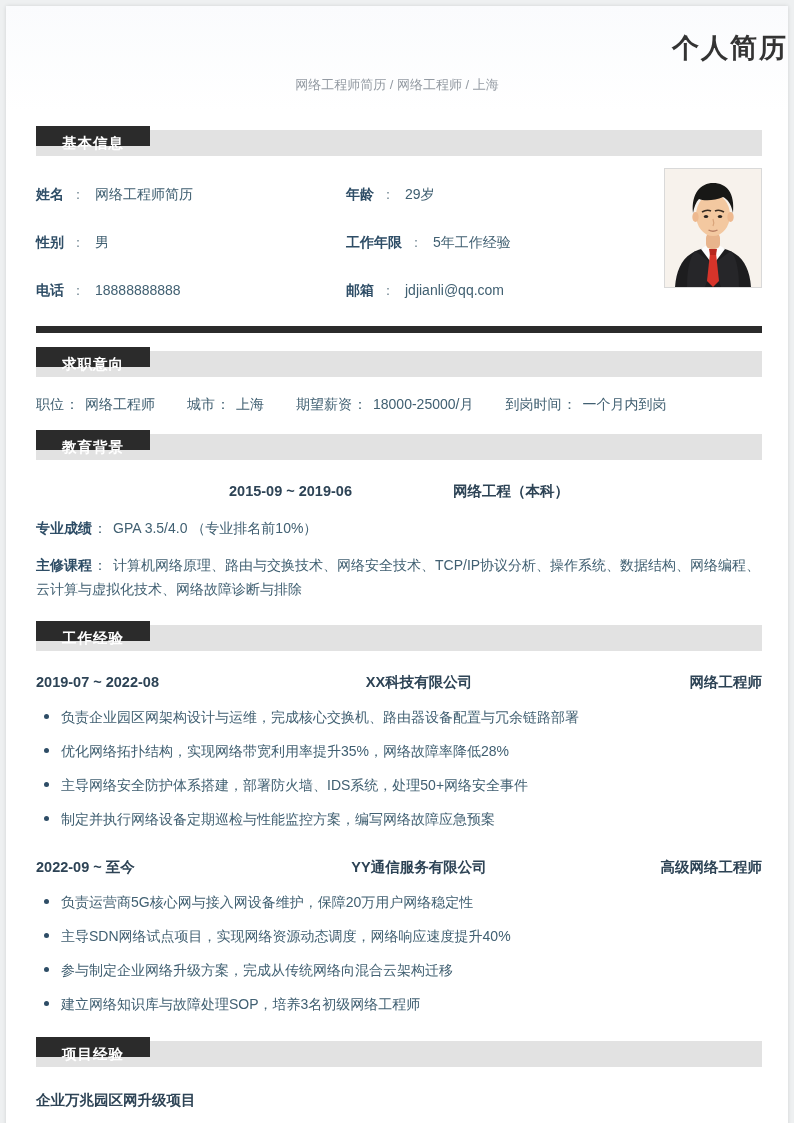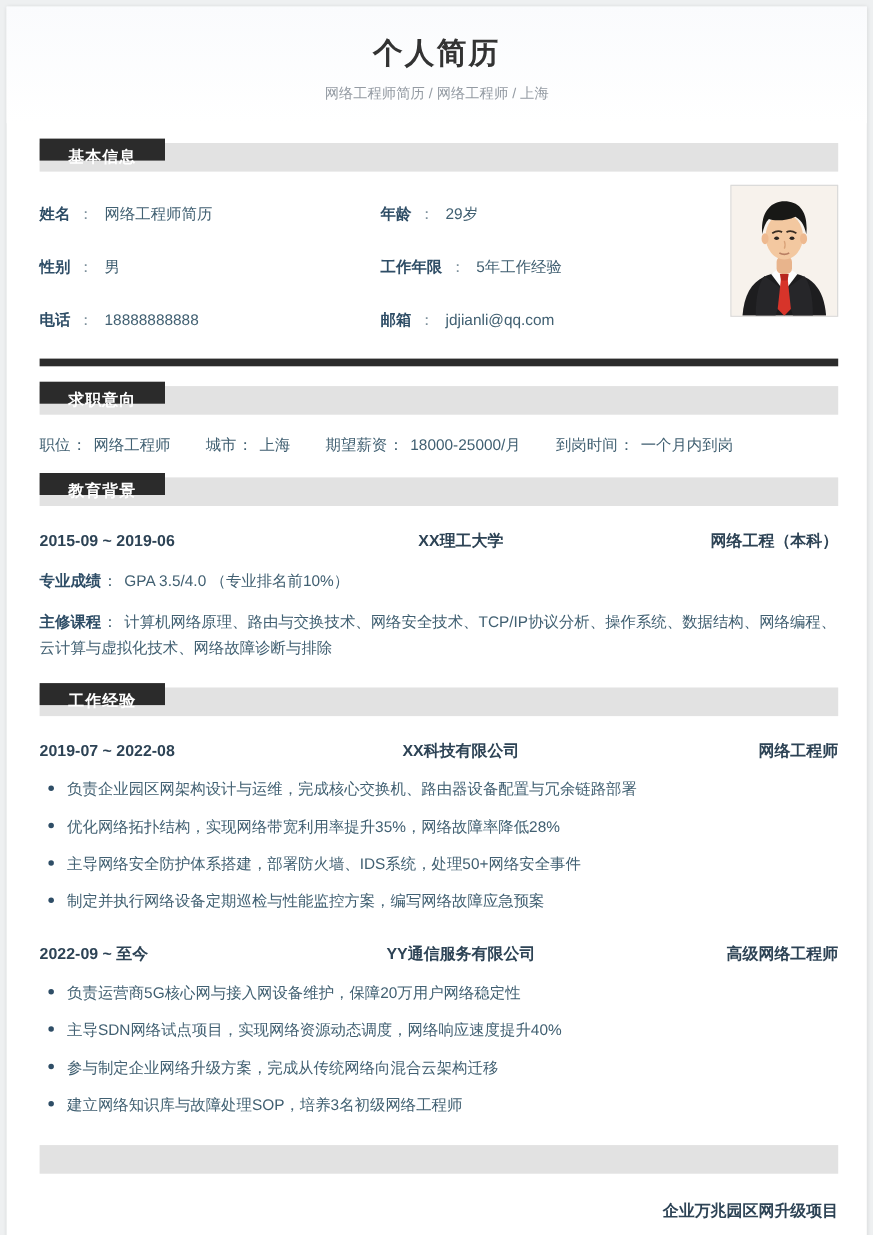--- a/index.html
+++ b/index.html
@@ -31,20 +31,21 @@
     padding:24px 0 18px;
     text-align:center;
     background:linear-gradient(180deg,#fafbfd 0%,#ffffff 100%);
     margin:0 -26px 0 -30px;
   }
   .rz-title{
     font-size:27px;
     font-weight:bold;
     color:var(--c-title);
     letter-spacing:2px;
+    text-align:right;
   }
   .rz-subtitle{
     margin-top:10px;
     font-size:13px;
     color:var(--c-sub);
   }
   
   .sec-bar{
     position:relative;
     height:34px;
@@ -137,21 +138,21 @@
   .dot{
     flex:0 0 auto;
     width:5px; height:5px;
     border-radius:50%;
     background:var(--c-label);
     margin:0 12px 2px 8px;
     align-self:center;
   }
   
   .proj-name{
-    text-align:right;
+    text-align:left;
     font-size:14.5px;
     font-weight:bold;
     color:var(--c-head);
     padding-top:20px;
   }
 </style>
 </head>
 <body>
 
 <div class="card">
@@ -262,21 +263,20 @@
     </span>
   </div>
 
   <div class="sec-bar">
     <div class="bar"></div>
     <span class="tab">教育背景</span>
   </div>
   <div>
     <div class="row3">
       <span class="left">2015-09 ~ 2019-06</span>
-      <span class="mid">XX理工大学</span>
       <span class="right">网络工程（本科）</span>
     </div>
     <div class="kv-line">
       <span class="lbl-b">专业成绩</span><span class="col">：</span><span>GPA 3.5/4.0 （专业排名前10%）</span>
     </div>
     <div class="kv-line">
       <span class="lbl-b">主修课程</span><span class="col">：</span><span>计算机网络原理、路由与交换技术、网络安全技术、TCP/IP协议分析、操作系统、数据结构、网络编程、云计算与虚拟化技术、网络故障诊断与排除</span>
     </div>
   </div>
 
@@ -332,19 +332,20 @@
         </li>
       <li>
           <span class="dot"></span>
           <span>建立网络知识库与故障处理SOP，培养3名初级网络工程师</span>
         </li>
     </ul>
   </div>
 
   <div class="sec-bar" style="margin-top:22px">
     <div class="bar"></div>
+    <span class="tab">项目经验</span>
   </div>
   <div>
     <div class="proj-name">企业万兆园区网升级项目</div>
 
   </div>
 
 </div>
 
 </body></html>

